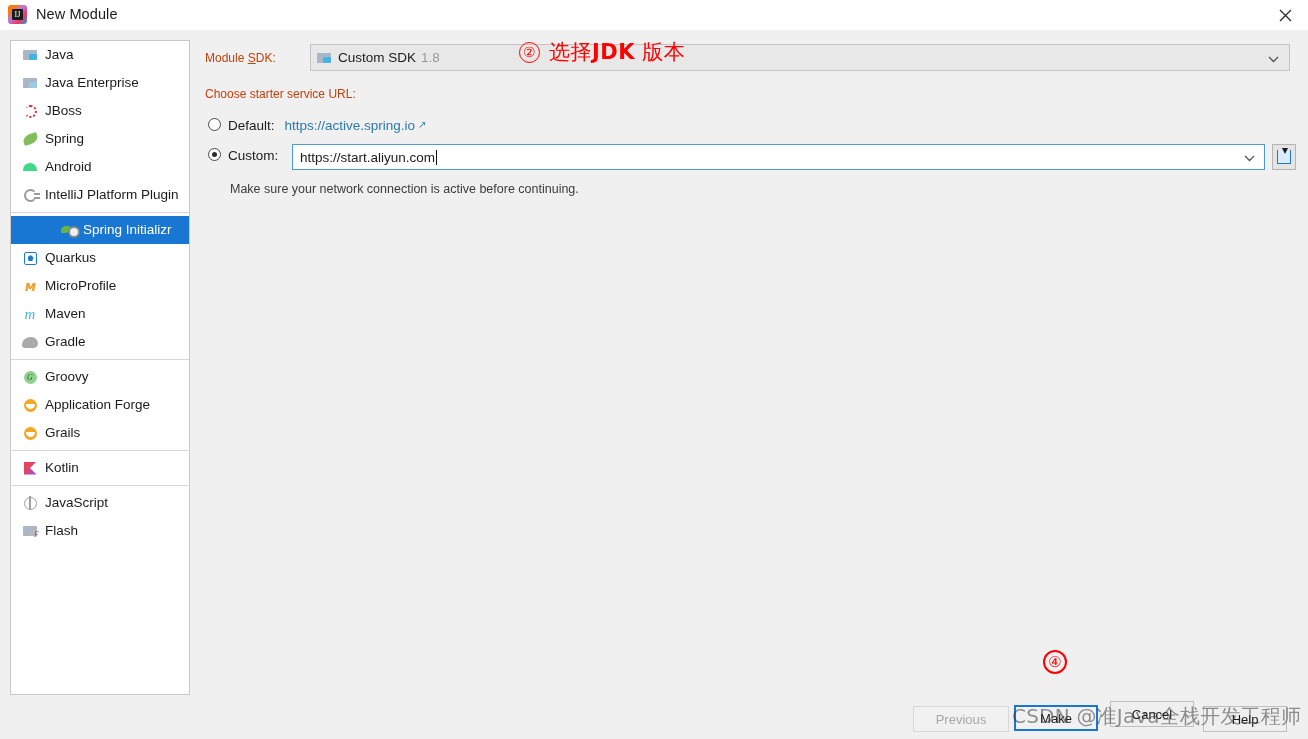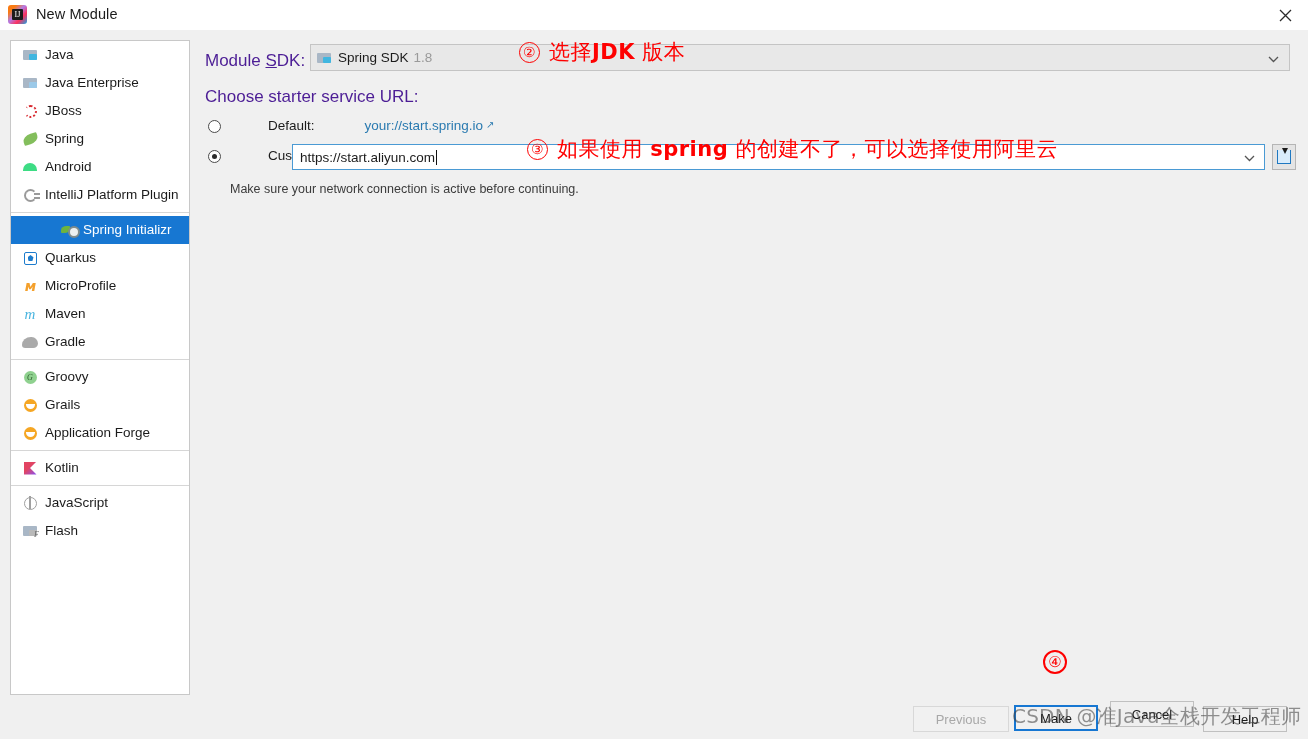--- a/index.html
+++ b/index.html
@@ -222,22 +222,22 @@
   }
   .ic-flash-f {
     position: absolute; right: 0px; bottom: 0px;
     font-size: 8px; color: #6b6b6b; line-height: 1;
     font-family: "Liberation Serif", serif;
   }
 
   
   .label {
     position: absolute;
-    font-size: 17px;
-    color: #4c1d95;
+    font-size: 12px;
+    color: #c2410c;
     white-space: nowrap;
   }
   #lbl-module-sdk { left: 205px; top: 51px; }
   #lbl-module-sdk u { text-decoration: underline; }
   #lbl-choose-url { left: 205px; top: 87px; }
 
   .sdk-combo {
     position: absolute;
     left: 310px; top: 44px;
     width: 980px; height: 27px;
@@ -258,21 +258,21 @@
     content: ""; position: absolute; left: 6px; top: 5px;
     width: 8px; height: 6px; background: #40b6e0; border-radius: 1px;
   }
   .sdk-combo .sdkname { font-size: 13.5px; color: #1b1b1b; }
   .sdk-combo .sdkver { font-size: 13.5px; color: #9a9a9a; margin-left: 5px; }
   .sdk-combo .arrow {
     position: absolute; right: 10px; top: 50%;
     transform: translateY(-50%);
   }
 
-  .radio-row { position: absolute; display: flex; align-items: flex-end; gap: 40px; }
+  .radio-row { position: absolute; display: flex; align-items: flex-start; }
   #row-default { left: 208px; top: 118px; }
   #row-custom  { left: 208px; top: 148px; }
 
   .radio {
     width: 13px; height: 13px; border-radius: 50%;
     border: 1.5px solid #4b4b4b;
     background: #fff;
     position: relative;
     flex: 0 0 13px;
   }
@@ -501,27 +501,27 @@
     <div class="side-item">
       <span class="ic">
           <i class="ic-groovy">G</i>
         </span>
       <span class="lbl">Groovy</span>
     </div>
     <div class="side-item">
       <span class="ic">
           <i class="ic-grails"></i>
         </span>
+      <span class="lbl">Application Forge</span>
+    </div>
+    <div class="side-item">
+      <span class="ic">
+          <i class="ic-grails"></i>
+        </span>
       <span class="lbl">Grails</span>
-    </div>
-    <div class="side-item">
-      <span class="ic">
-          <i class="ic-grails"></i>
-        </span>
-      <span class="lbl">Application Forge</span>
     </div>
 
     <div class="side-sep"></div>
 
     <div class="side-item">
       <span class="ic">
           <i class="ic-kotlin"></i>
         </span>
       <span class="lbl">Kotlin</span>
     </div>
@@ -540,35 +540,35 @@
           <i class="ic-flash-f">F</i>
         </span>
       <span class="lbl">Flash</span>
     </div>
   </div>
 
   <div class="label" id="lbl-module-sdk">Module <u>S</u>DK:</div>
 
   <div class="sdk-combo">
     <span class="sdkfolder"></span>
-    <span class="sdkname">Spring SDK</span>
+    <span class="sdkname">Custom SDK</span>
     <span class="sdkver">1.8</span>
     <span class="arrow">
       <svg width="11" height="7" viewBox="0 0 11 7">
           <path d="M1 1 L5.5 5.5 L10 1" stroke="#555" stroke-width="1.3" fill="none"></path>
         </svg>
     </span>
   </div>
 
   <div class="label" id="lbl-choose-url">Choose starter service URL:</div>
 
   <div class="radio-row" id="row-default">
     <span class="radio"></span>
     <span class="radio-label">Default:</span>
-    <span class="link"><span>your://start.spring.io</span><span class="ext">↗</span></span>
+    <span class="link"><span>https://active.spring.io</span><span class="ext">↗</span></span>
   </div>
 
   <div class="radio-row" id="row-custom">
     <span class="radio on"></span>
     <span class="radio-label">Custom:</span>
   </div>
 
   <div class="custom-field">
     <span class="val">https://start.aliyun.com</span>
     <span class="caret"></span>
@@ -590,19 +590,16 @@
   <div class="btn" id="btn-cancel">Cancel</div>
   <div class="btn" id="btn-help">Help</div>
 
   <div id="watermark">CSDN @准Java全栈开发工程师</div>
 
 
   <div class="anno" id="anno-2">
     <span class="circ">②</span><span>选择</span><b>JDK</b><span> 版本</span>
   </div>
 
-  <div class="anno" id="anno-3">
-    <span class="circ">③</span><span>如果使用 </span><b>spring</b><span> 的创建不了，可以选择使用阿里云</span>
-  </div>
 
   <div id="anno-4" style="position:absolute;color:#fe0000;">④</div>
 
 </div>
 
 </body></html>

